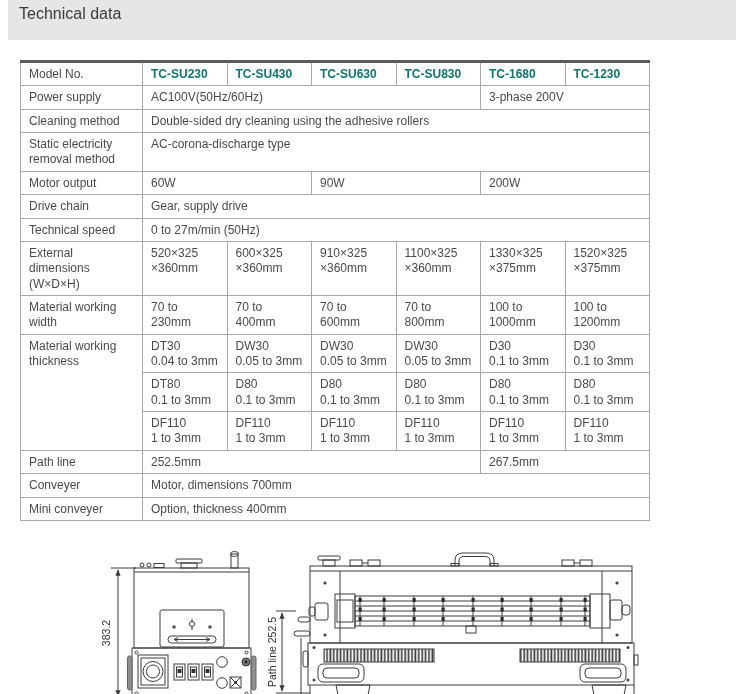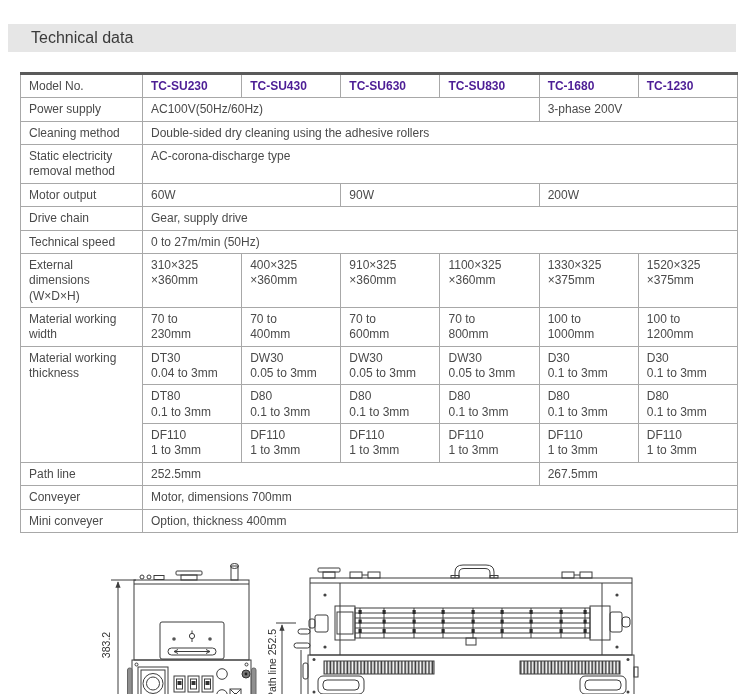--- a/index.html
+++ b/index.html
@@ -1,34 +1,34 @@
 <!DOCTYPE html>
 <html><head>
 <meta charset="utf-8">
 <style>
   html,body { margin:0; padding:0; background:#fff; }
   body {
     width:744px; height:694px; position:relative; overflow:hidden;
     font-family:"Liberation Sans", sans-serif; color:#4a4a4a;
   }
   .title-bar {
-    margin:24px 8px 0 8px; height:28px; background:#e6e6e6;
-    line-height:28px; padding-left:23px; font-size:16px; color:#3a3a3a;
+    margin:0 8px 0 8px; height:40px; background:#e6e6e6;
+    line-height:28px; padding-left:11px; font-size:16px; color:#3a3a3a;
   }
   table.spec {
     border-collapse:collapse; table-layout:fixed;
-    width:718px; margin:20px 0 0 20px;
+    width:630px; margin:20px 0 0 20px;
     border:1px solid #a8a8a8; border-top:3px solid #5a5a5a;
   }
   table.spec td {
     border:1px solid #a8a8a8; padding:4px 8px 3px 8px;
     font-size:12px; line-height:1.28; vertical-align:top;
     white-space:pre-line; color:#4a4a4a;
   }
-  table.spec td.model { font-weight:bold; color:#4c1d95; }
+  table.spec td.model { font-weight:bold; color:#0f766e; }
   .diagrams { position:relative; height:212px; margin-top:22px; }
   svg.dia-left  { position:absolute; left:96px;  top:0; }
   svg.dia-right { position:absolute; left:268px; top:0; }
   svg text { font-family:"Liberation Sans", sans-serif; }
 </style>
 </head>
 <body>
 
 <div class="title-bar">Technical data</div>
 
@@ -74,23 +74,23 @@
     <tr>
       <td>Drive chain</td>
       <td colspan="6">Gear, supply drive</td>
     </tr>
     <tr>
       <td>Technical speed</td>
       <td colspan="6">0 to 27m/min (50Hz)</td>
     </tr>
     <tr>
       <td>External dimensions (W×D×H)</td>
-      <td>310×325
+      <td>520×325
 ×360mm</td>
-      <td>400×325
+      <td>600×325
 ×360mm</td>
       <td>910×325
 ×360mm</td>
       <td>1100×325
 ×360mm</td>
       <td>1330×325
 ×375mm</td>
       <td>1520×325
 ×375mm</td>
     </tr>

